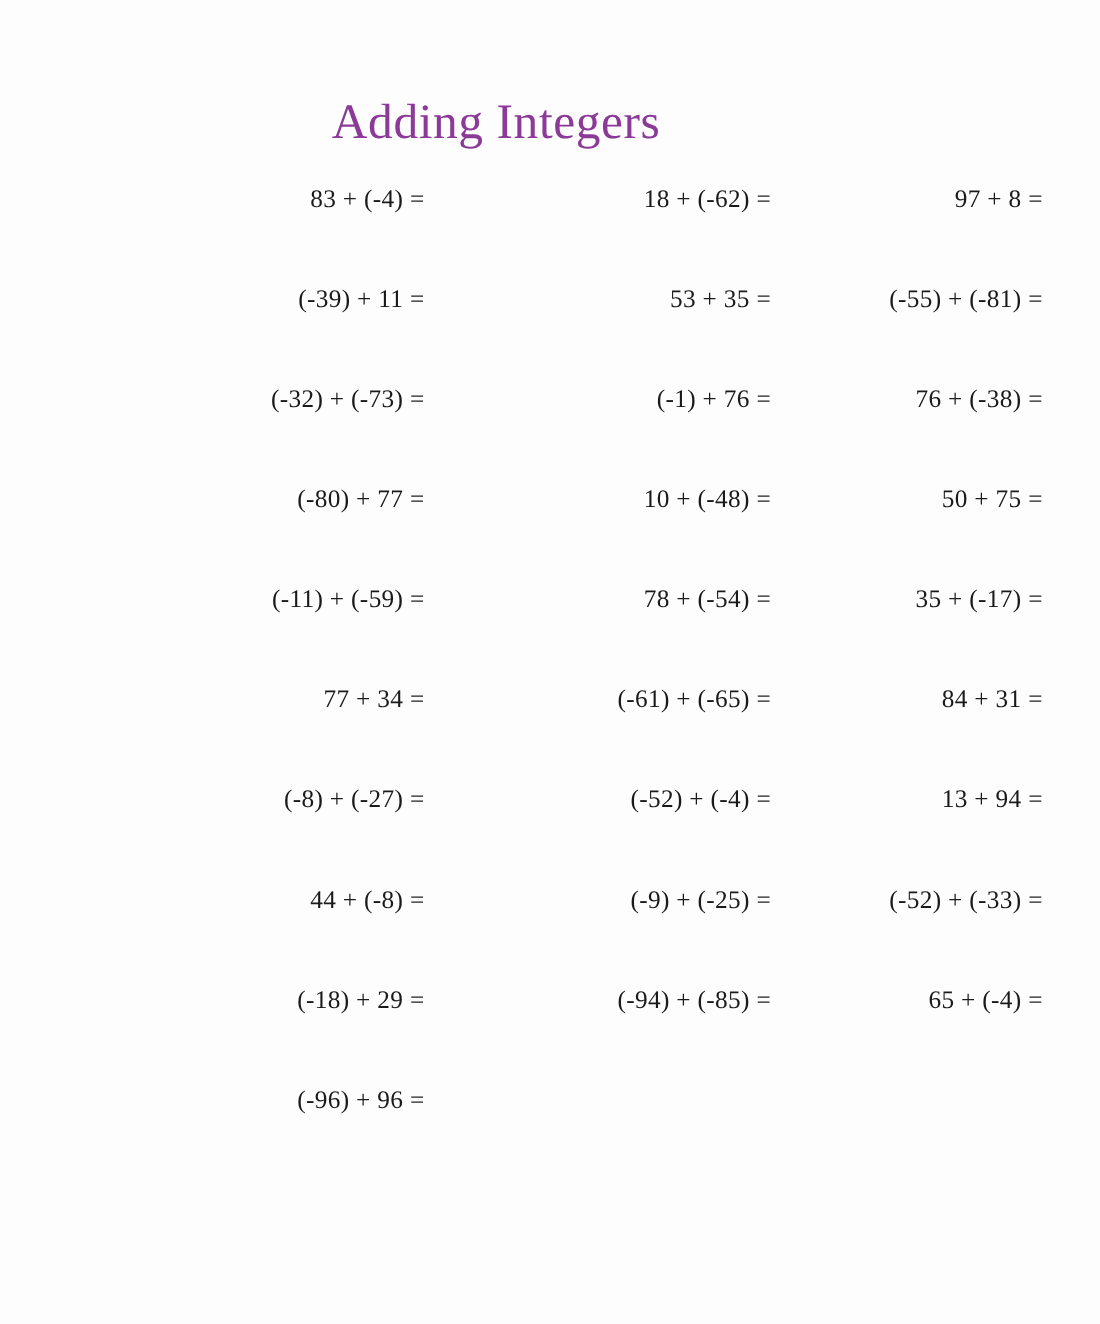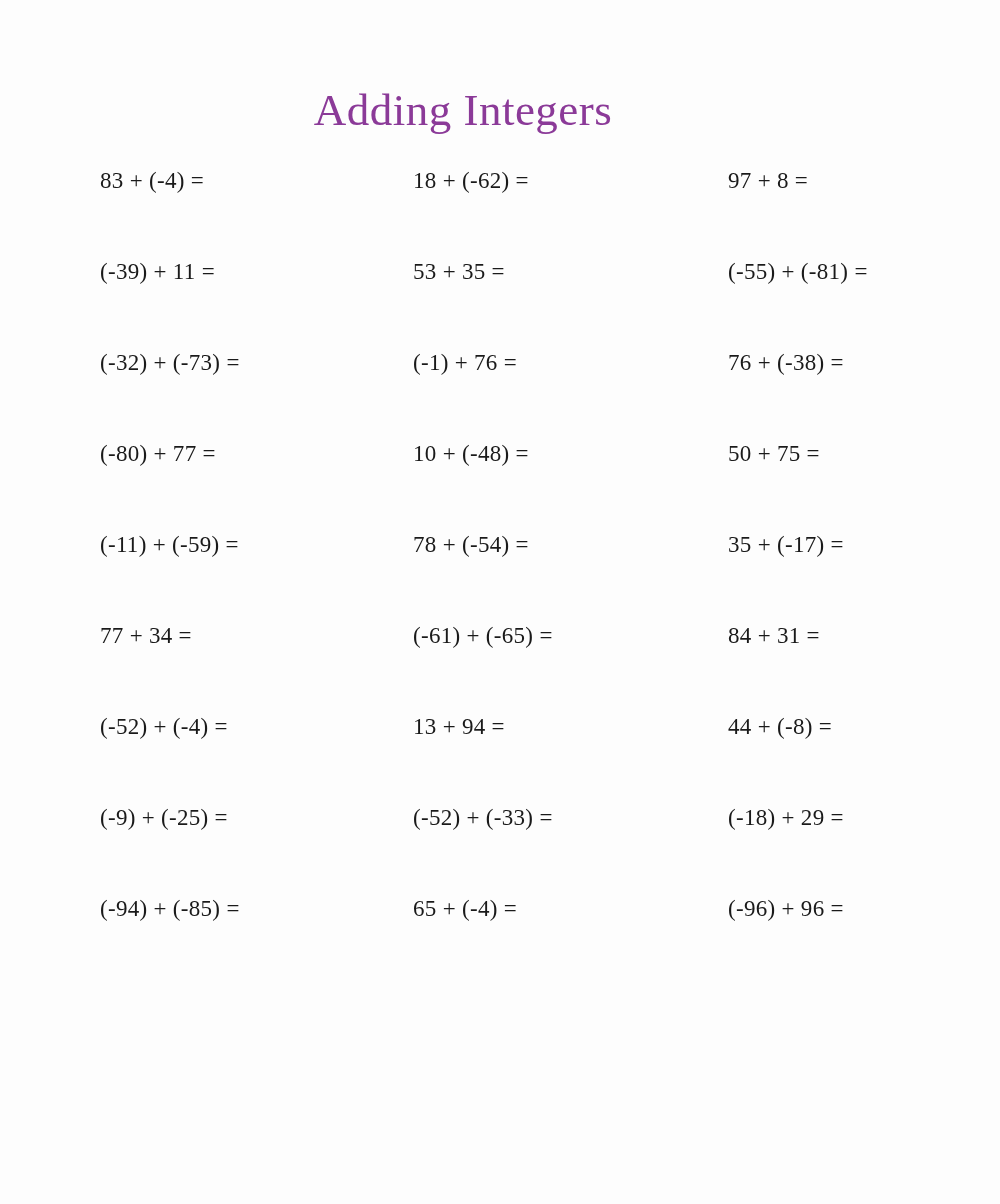--- a/index.html
+++ b/index.html
@@ -12,42 +12,42 @@
     height: 1204px;
     background: #fdfdfd;
     font-family: "Liberation Serif", "DejaVu Serif", serif;
     color: #1a1a1a;
     overflow: hidden;
   }
   .page {
     position: absolute;
     inset: 0;
     background: #fdfdfd;
-    margin-left: 12px;
   }
   .title {
     position: absolute;
     top: 54px;
     left: 0;
     width: 1000px;
     text-align: center;
     transform: translateX(-49px);
     font-size: 45px;
     font-weight: 400;
     color: #8b3a98;
     letter-spacing: 0.5px;
     white-space: nowrap;
   }
   .grid {
     position: absolute;
     top: 168px;
-    left: 88px;
+    left: 73px;
     width: 875px;
     display: grid;
     grid-template-columns: 313px 315px 1fr;
+    text-align: right;
   }
   .cell {
     height: 91px;
     font-size: 23px;
     line-height: 1.15;
     letter-spacing: 0.3px;
     white-space: nowrap;
   }
 </style>
 </head>
@@ -75,20 +75,21 @@
 
     <div class="cell">50 + 75 =</div>
     <div class="cell">(-11) + (-59) =</div>
     <div class="cell">78 + (-54) =</div>
 
     <div class="cell">35 + (-17) =</div>
     <div class="cell">77 + 34 =</div>
     <div class="cell">(-61) + (-65) =</div>
 
     <div class="cell">84 + 31 =</div>
+    <div class="cell">(-8) + (-27) =</div>
     <div class="cell">(-52) + (-4) =</div>
 
     <div class="cell">13 + 94 =</div>
     <div class="cell">44 + (-8) =</div>
     <div class="cell">(-9) + (-25) =</div>
 
     <div class="cell">(-52) + (-33) =</div>
     <div class="cell">(-18) + 29 =</div>
     <div class="cell">(-94) + (-85) =</div>
 

